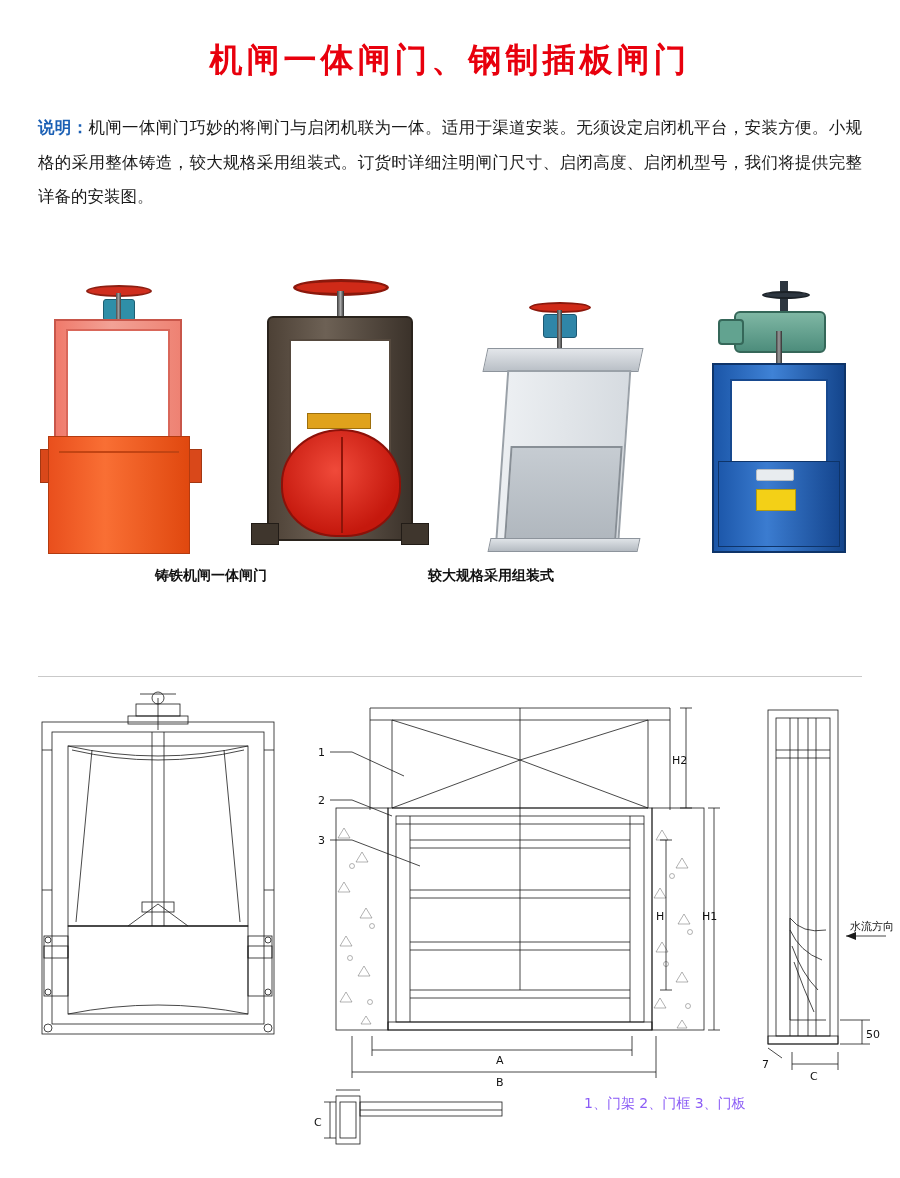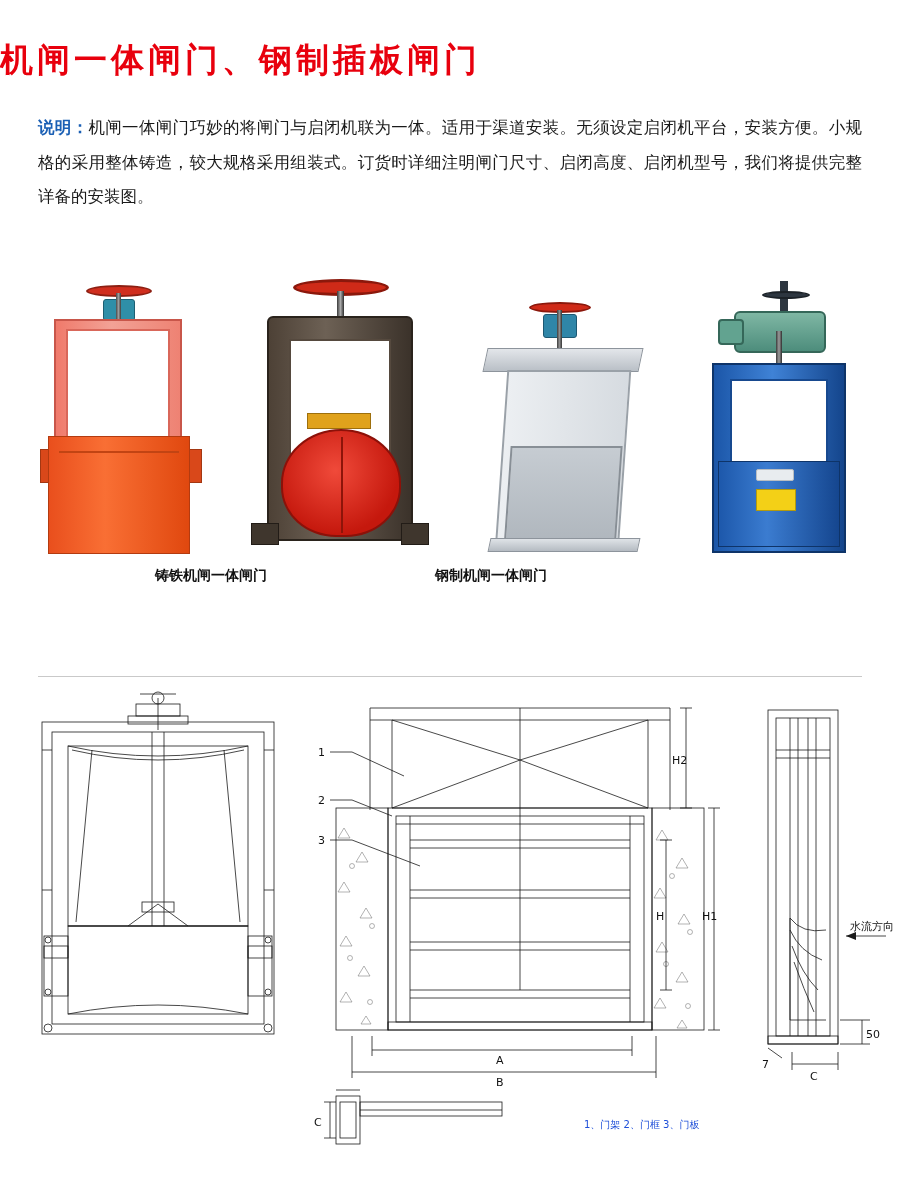--- a/index.html
+++ b/index.html
@@ -9,21 +9,21 @@
     height: 1178px;
     background: #ffffff;
     font-family: "Liberation Sans", sans-serif;
     color: #111;
     position: relative;
     overflow: hidden;
   }
 
   
   .title {
-    text-align: left;
+    text-align: center;
     color: #e8000d;
     font-size: 33px;
     font-weight: bold;
     letter-spacing: 4px;
     padding-top: 38px;
     font-family: "DejaVu Sans", sans-serif;
   }
 
   
   .desc {
@@ -238,25 +238,25 @@
   }
   svg { display: block; }
   .dtext {
     font-family: "DejaVu Sans", sans-serif;
     font-size: 11px;
     fill: #111;
   }
 
   .note-block {
     position: absolute;
-    left: 584px; top: 1116px;
-    font-size: 10px;
+    left: 584px; top: 1092px;
+    font-size: 14px;
     line-height: 1.7;
     font-family: "DejaVu Sans", sans-serif;
-    color: #1d4ed8;
+    color: #8b5cf6;
   }
 </style>
 </head>
 <body>
 
 <div class="title">机闸一体闸门、钢制插板闸门</div>
 
 <div class="desc">
   <span class="lead">说明：</span><span>机闸一体闸门巧妙的将闸门与启闭机联为一体。适用于渠道安装。无须设定启闭机平台，安装方便。小规格的采用整体铸造，较大规格采用组装式。订货时详细注明闸门尺寸、启闭高度、启闭机型号，我们将提供完整详备的安装图。</span>
 </div>
@@ -305,21 +305,21 @@
     <div class="frame-inner"></div>
     <div class="door"></div>
     <div class="badge"></div>
     <div class="label"></div>
   </div>
 
 </div>
 
 <div class="caption-row">
   <div class="cap cap1">铸铁机闸一体闸门</div>
-  <div class="cap cap2">钢制机闸一体闸门</div>
+  <div class="cap cap2">较大规格采用组装式</div>
 </div>
 
 <div class="divider"></div>
 
 <div class="drawings">
 <svg width="900" height="470" viewBox="0 0 900 470" xmlns="http://www.w3.org/2000/svg">
   <g stroke="#1a1a1a" fill="none" stroke-width="0.8">
 
     <g>
       <rect x="42" y="32" width="232" height="312"></rect>

